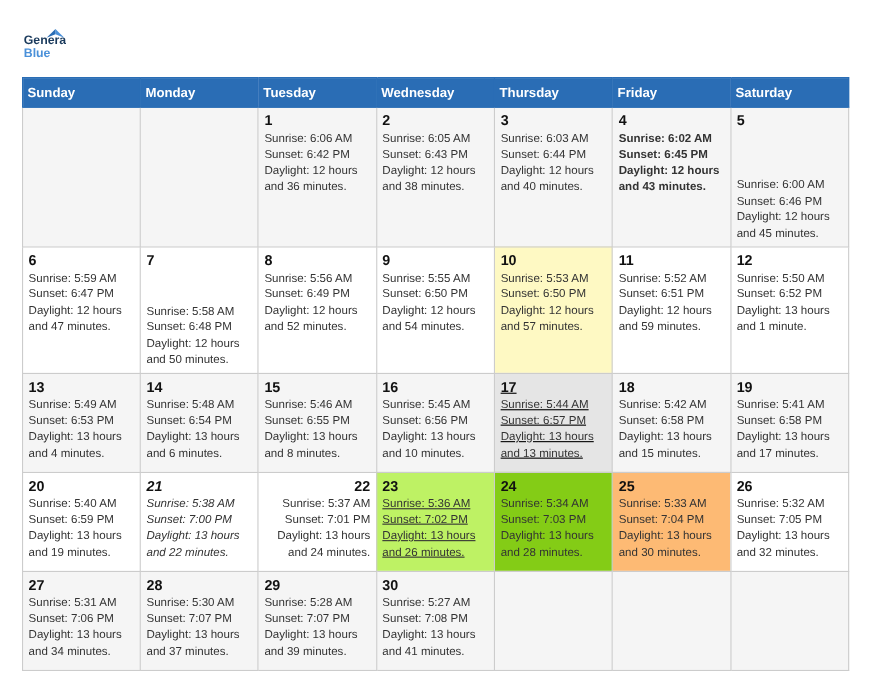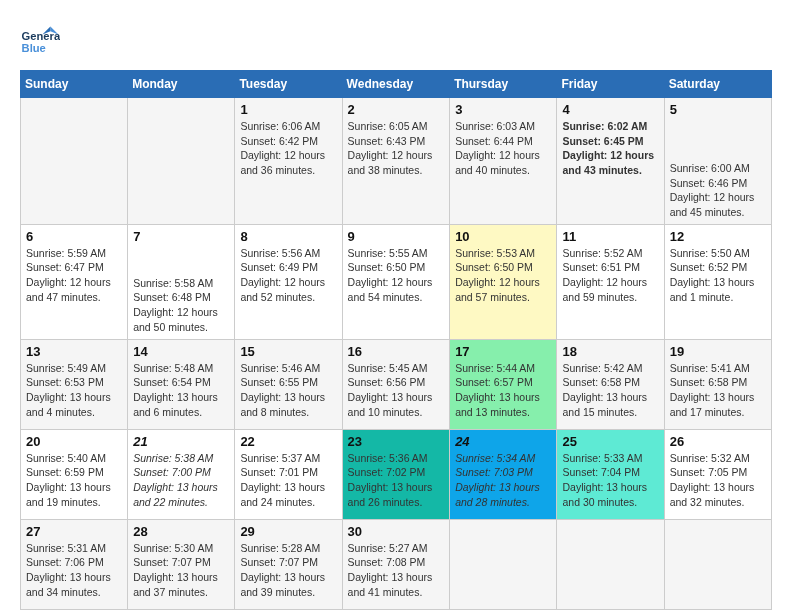--- a/index.html
+++ b/index.html
@@ -225,21 +225,21 @@
 Daylight: 13 hours
 and 8 minutes.</div>
         </td>
         <td style="background: rgb(245, 245, 245); margin-top: 24px;">
           <span class="day-number">16</span>
           <div class="day-info" style="white-space: pre-line;">Sunrise: 5:45 AM
 Sunset: 6:56 PM
 Daylight: 13 hours
 and 10 minutes.</div>
         </td>
-        <td style="background: #86efac;">
+        <td style="background: #e5e5e5; text-decoration: underline;">
           <span class="day-number">17</span>
           <div class="day-info" style="white-space: pre-line;">Sunrise: 5:44 AM
 Sunset: 6:57 PM
 Daylight: 13 hours
 and 13 minutes.</div>
         </td>
         <td style="background: rgb(245, 245, 245);">
           <span class="day-number">18</span>
           <div class="day-info" style="white-space: pre-line;">Sunrise: 5:42 AM
 Sunset: 6:58 PM
@@ -262,42 +262,42 @@
 Daylight: 13 hours
 and 19 minutes.</div>
         </td>
         <td style="background: rgb(255, 255, 255); font-style: italic;">
           <span class="day-number">21</span>
           <div class="day-info" style="white-space: pre-line;">Sunrise: 5:38 AM
 Sunset: 7:00 PM
 Daylight: 13 hours
 and 22 minutes.</div>
         </td>
-        <td style="background: rgb(255, 255, 255);">
+        <td style="background: rgb(255, 255, 255); text-align: right;">
           <span class="day-number">22</span>
           <div class="day-info" style="white-space: pre-line;">Sunrise: 5:37 AM
 Sunset: 7:01 PM
 Daylight: 13 hours
 and 24 minutes.</div>
         </td>
-        <td style="background: #14b8a6;">
+        <td style="background: #bef264;">
           <span class="day-number">23</span>
-          <div class="day-info" style="white-space: pre-line;">Sunrise: 5:36 AM
+          <div class="day-info" style="white-space: pre-line; text-decoration: underline;">Sunrise: 5:36 AM
 Sunset: 7:02 PM
 Daylight: 13 hours
 and 26 minutes.</div>
         </td>
-        <td style="background: #0ea5e9; font-style: italic;">
+        <td style="background: #84cc16;">
           <span class="day-number">24</span>
           <div class="day-info" style="white-space: pre-line;">Sunrise: 5:34 AM
 Sunset: 7:03 PM
 Daylight: 13 hours
 and 28 minutes.</div>
         </td>
-        <td style="background: #5eead4;">
+        <td style="background: #fdba74;">
           <span class="day-number">25</span>
           <div class="day-info" style="white-space: pre-line;">Sunrise: 5:33 AM
 Sunset: 7:04 PM
 Daylight: 13 hours
 and 30 minutes.</div>
         </td>
         <td style="background: rgb(255, 255, 255);">
           <span class="day-number">26</span>
           <div class="day-info" style="white-space: pre-line;">Sunrise: 5:32 AM
 Sunset: 7:05 PM

